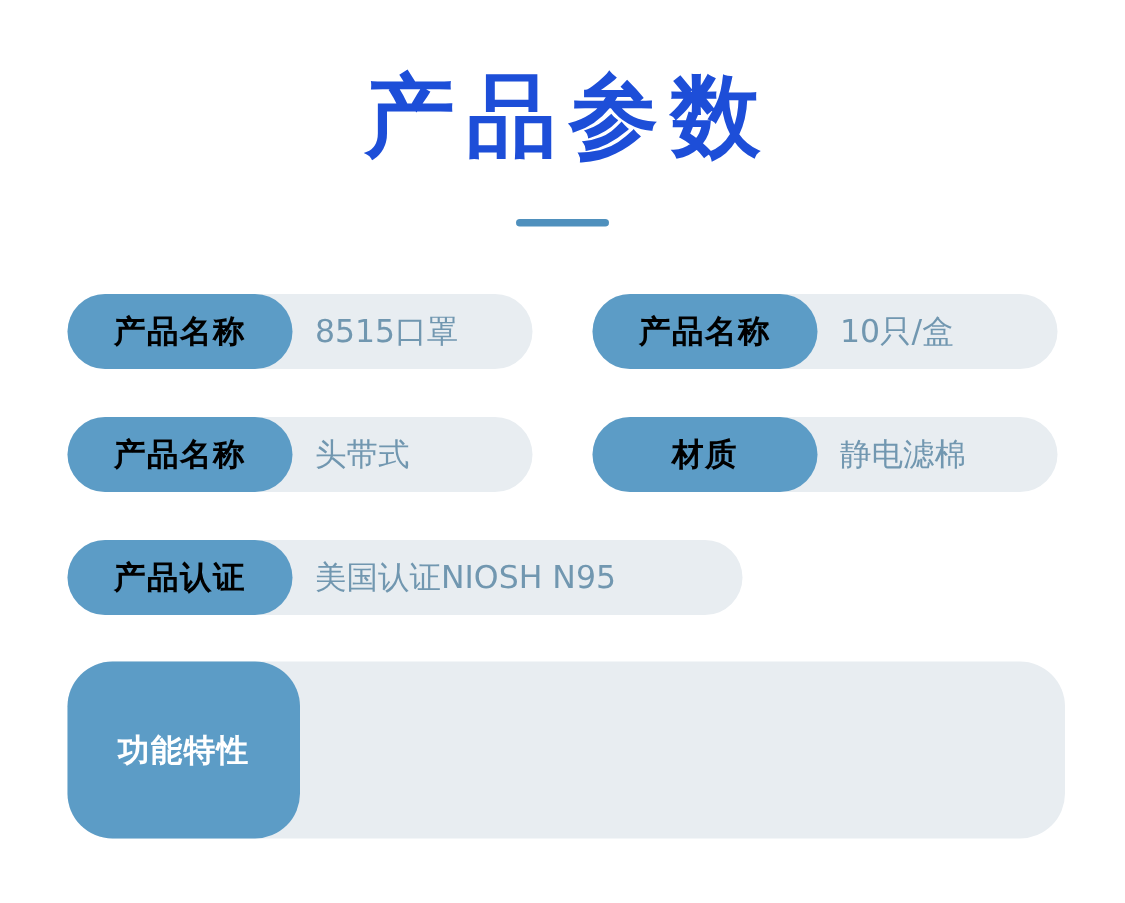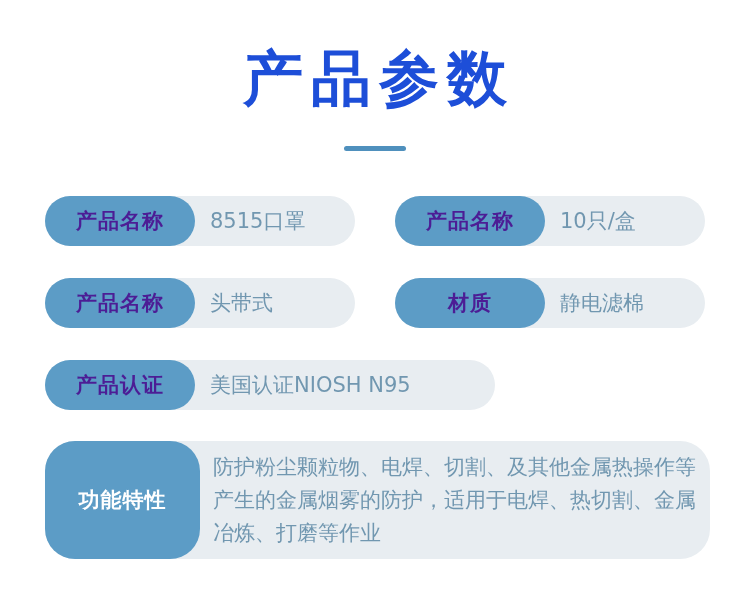--- a/index.html
+++ b/index.html
@@ -84,21 +84,21 @@
 
   
   .label-pill {
     position: absolute;
     top: 0;
     left: 0;
     width: 150px;
     height: 50px;
     border-radius: 25px;
     background: #5c9cc6;
-    color: #4c1d95;
+    color: #000000;
     font-size: 21px;
     font-weight: bold;
     letter-spacing: 1px;
     display: flex;
     align-items: center;
     justify-content: center;
     box-sizing: border-box;
     font-family: "DejaVu Sans", "Liberation Sans", sans-serif;
   }
 
@@ -210,16 +210,15 @@
         <div class="label-pill">产品认证</div>
         <div class="value-text">美国认证NIOSH N95</div>
       </div>
     </div>
 
   </div>
 
   <div class="features">
     <div class="features-wrap"></div>
     <div class="features-pill">功能特性</div>
-    <div class="features-text">防护粉尘颗粒物、电焊、切割、及其他金属热操作等产生的金属烟雾的防护，适用于电焊、热切割、金属冶炼、打磨等作业</div>
   </div>
 
 </div>
 
 </body></html>

